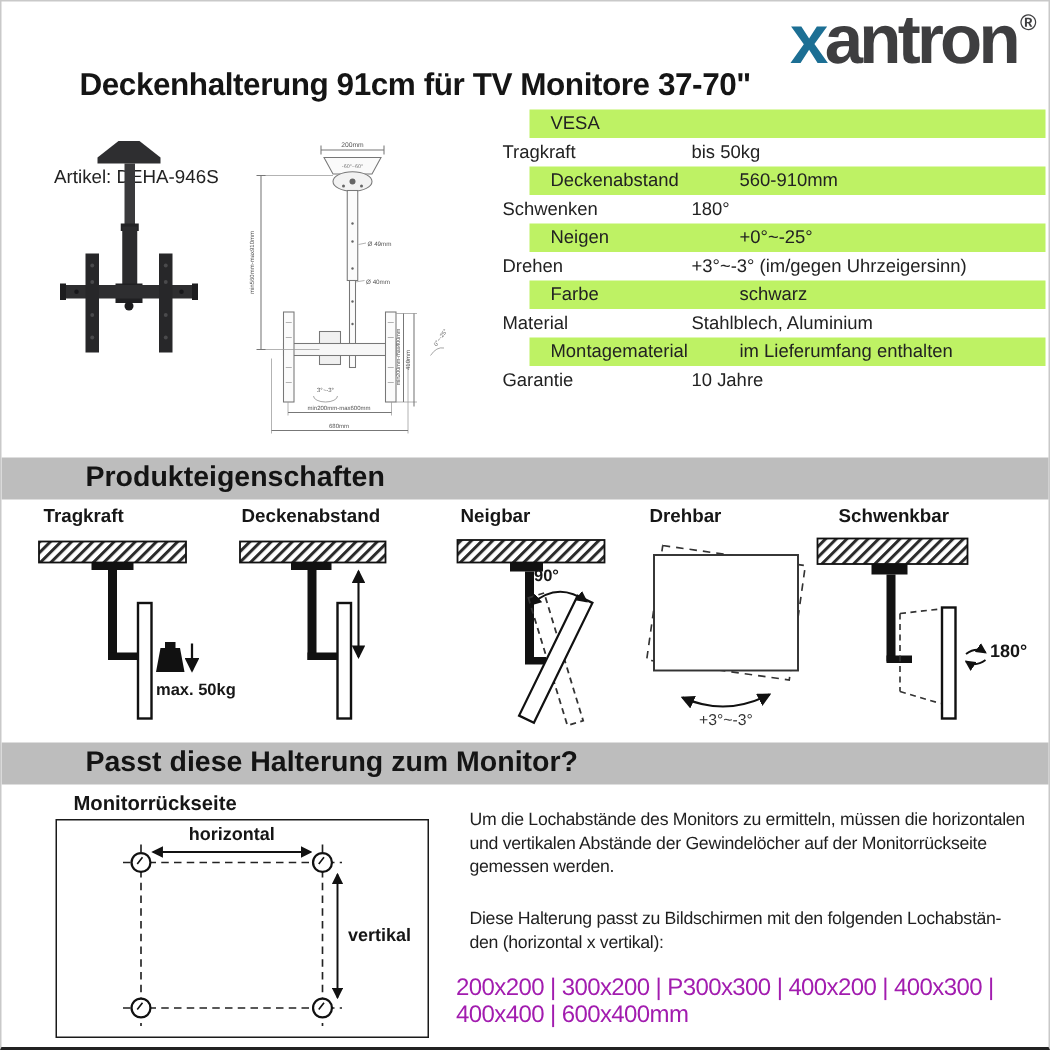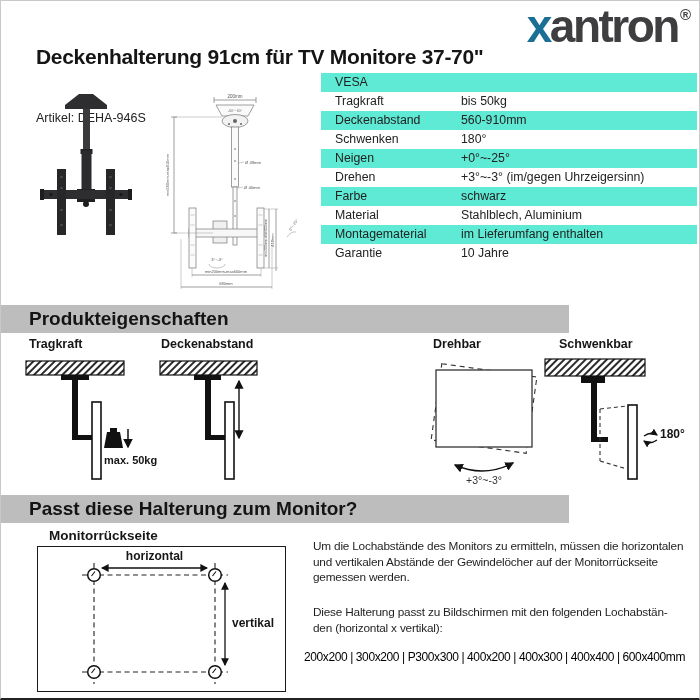--- a/index.html
+++ b/index.html
@@ -4,48 +4,48 @@
 <style>
   html,body{margin:0;padding:0;background:#fff;}
   #page{position:relative;width:700px;height:700px;background:#fff;overflow:hidden;
         font-family:"Liberation Sans",sans-serif;box-sizing:border-box;
         border:1px solid #c9c9c9;border-bottom:2px solid #222;}
   
   .logo{position:absolute;top:0;right:10px;font-weight:bold;font-size:46px;
         letter-spacing:-2.5px;color:#3e3e40;line-height:50px;}
   .logo .x{color:#1c6f94;}
   .logo .reg{font-size:15px;position:relative;top:-22px;left:2px;letter-spacing:0;}
-  .title{position:absolute;left:35px;top:44px;font-size:21px;font-weight:bold;color:#151515;letter-spacing:-0.3px;}
+  .title{position:absolute;left:52px;top:44px;font-size:21px;font-weight:bold;color:#151515;letter-spacing:-0.3px;}
   .article{position:absolute;left:35px;top:70px;font-size:12.5px;color:#222;margin-top:40px;}
   
   .spec-table{position:absolute;left:320px;top:72px;width:376px;font-size:12.3px;color:#222;}
   .spec-row{display:flex;padding:2px 0;line-height:15px;}
-  .spec-row.odd{background:#5eead4;}
+  .spec-row.odd{background:#bef264;margin-left:32px;}
   .spec-label{width:126px;padding-left:14px;flex:none;}
   .spec-value{flex:1;padding-right:4px;}
   
-  .band{position:absolute;left:0;width:568px;height:28px;background:#bdbdbd;
+  .band{position:absolute;left:0;width:700px;height:28px;background:#bdbdbd;
         font-size:19px;font-weight:bold;color:#141414;line-height:28px;
-        padding-left:28px;box-sizing:border-box;}
+        padding-left:56px;box-sizing:border-box;}
   #band1{top:304px;} #band2{top:494px;}
   
   .feat{position:absolute;height:152px;}
   .feat svg{position:absolute;left:0;top:0;}
   .feat-h{position:absolute;top:1px;font-size:12.5px;font-weight:bold;color:#161616;line-height:13px;}
   .note{position:absolute;font-size:11px;font-weight:bold;color:#161616;line-height:13px;white-space:pre-line;}
   
   .mon-heading{position:absolute;left:48px;top:527px;font-size:13.5px;font-weight:bold;color:#161616;}
   .mon-box{position:absolute;left:36px;top:545px;width:249px;height:146px;
            border:1.5px solid #1a1a1a;box-sizing:border-box;}
   .mon-box svg{position:absolute;left:0;top:0;}
   .mon-label{position:absolute;font-size:12px;font-weight:bold;color:#161616;}
   .para{position:absolute;left:312px;font-size:11.8px;line-height:15.5px;color:#1f1f1f;
         white-space:pre;letter-spacing:-0.2px;}
   #para1{top:538px;} #para2{top:604px;}
-  .sizes{position:absolute;left:303px;top:649px;font-size:12px;letter-spacing:-0.4px;color:#000000;}
+  .sizes{position:absolute;left:303px;top:649px;font-size:16px;letter-spacing:-0.4px;color:#a21caf;}
   svg text{font-family:"Liberation Sans",sans-serif;}
 </style>
 </head>
 <body>
 
 <div id="page">
 
   <div class="logo"><span class="x">x</span><span>antron</span><span class="reg">®</span></div>
 
   <div class="title">Deckenhalterung 91cm für TV Monitore 37-70"</div>
@@ -224,20 +224,42 @@
       </defs>
       <rect x="6" y="24" width="97" height="14" fill="url(#hp2)" stroke="#111" stroke-width="1.2"></rect>
       <rect x="40" y="38" width="27" height="5" fill="#111"></rect>
       <rect x="51" y="43" width="6" height="60" fill="#111"></rect>
       <rect x="51" y="98" width="21" height="5" fill="#111"></rect>
       <rect x="71" y="65" width="9" height="77" fill="#fff" stroke="#111" stroke-width="1.6"></rect>
       <line x1="85" y1="44" x2="85" y2="101" stroke="#111" stroke-width="1.4" marker-start="url(#ar2)" marker-end="url(#ar2)"></line>
     </svg>
   </div>
 
+  <div class="feat" style="left:300px;top:336px;width:145px;">
+    <span class="feat-h" style="left:6px">Neigbar</span>
+    <svg width="145" height="152" viewBox="0 0 145 152">
+      <defs>
+        <pattern id="hp3" width="5" height="5" patternUnits="userSpaceOnUse" patternTransform="rotate(45)">
+            <rect width="5" height="5" fill="#fff"></rect>
+            <rect width="2" height="5" fill="#2a2a2a"></rect>
+          </pattern>
+        <marker id="ar3" viewBox="0 0 10 10" refX="8.5" refY="5" markerWidth="6" markerHeight="6" orient="auto-start-reverse">
+            <path d="M0 0L10 5L0 10z" fill="#111"></path>
+          </marker>
+      </defs>
+      <rect x="4" y="23" width="98" height="15" fill="url(#hp3)" stroke="#111" stroke-width="1.2"></rect>
+      <rect x="39" y="38" width="22" height="6" fill="#111"></rect>
+      <rect x="49" y="44" width="6" height="60" fill="#111"></rect>
+      <rect x="49" y="101" width="14" height="5" fill="#111"></rect>
+      <rect x="64" y="58" width="11" height="89" transform="rotate(-17 69.5 102.5)" fill="none" stroke="#333" stroke-width="1.2" stroke-dasharray="4 3"></rect>
+      <rect x="64" y="58" width="11" height="89" transform="rotate(26 69.5 102.5)" fill="#fff" stroke="#111" stroke-width="1.5"></rect>
+      <path d="M53 66 Q71 50 90 64" fill="none" stroke="#111" stroke-width="1.3" marker-start="url(#ar3)" marker-end="url(#ar3)"></path>
+    </svg>
+    <span class="note" style="left:55px;top:41px">90°</span>
+  </div>
 
   <div class="feat" style="left:425px;top:336px;width:135px;">
     <span class="feat-h" style="left:7px">Drehbar</span>
     <svg width="135" height="152" viewBox="0 0 135 152">
       <defs>
         <marker id="ar4" viewBox="0 0 10 10" refX="8.5" refY="5" markerWidth="6.5" markerHeight="6.5" orient="auto-start-reverse">
             <path d="M0 0L10 5L0 10z" fill="#111"></path>
           </marker>
       </defs>
       <rect x="10" y="33" width="96" height="77" transform="rotate(8 58 71.5)" fill="none" stroke="#333" stroke-width="1.1" stroke-dasharray="5 4"></rect>

